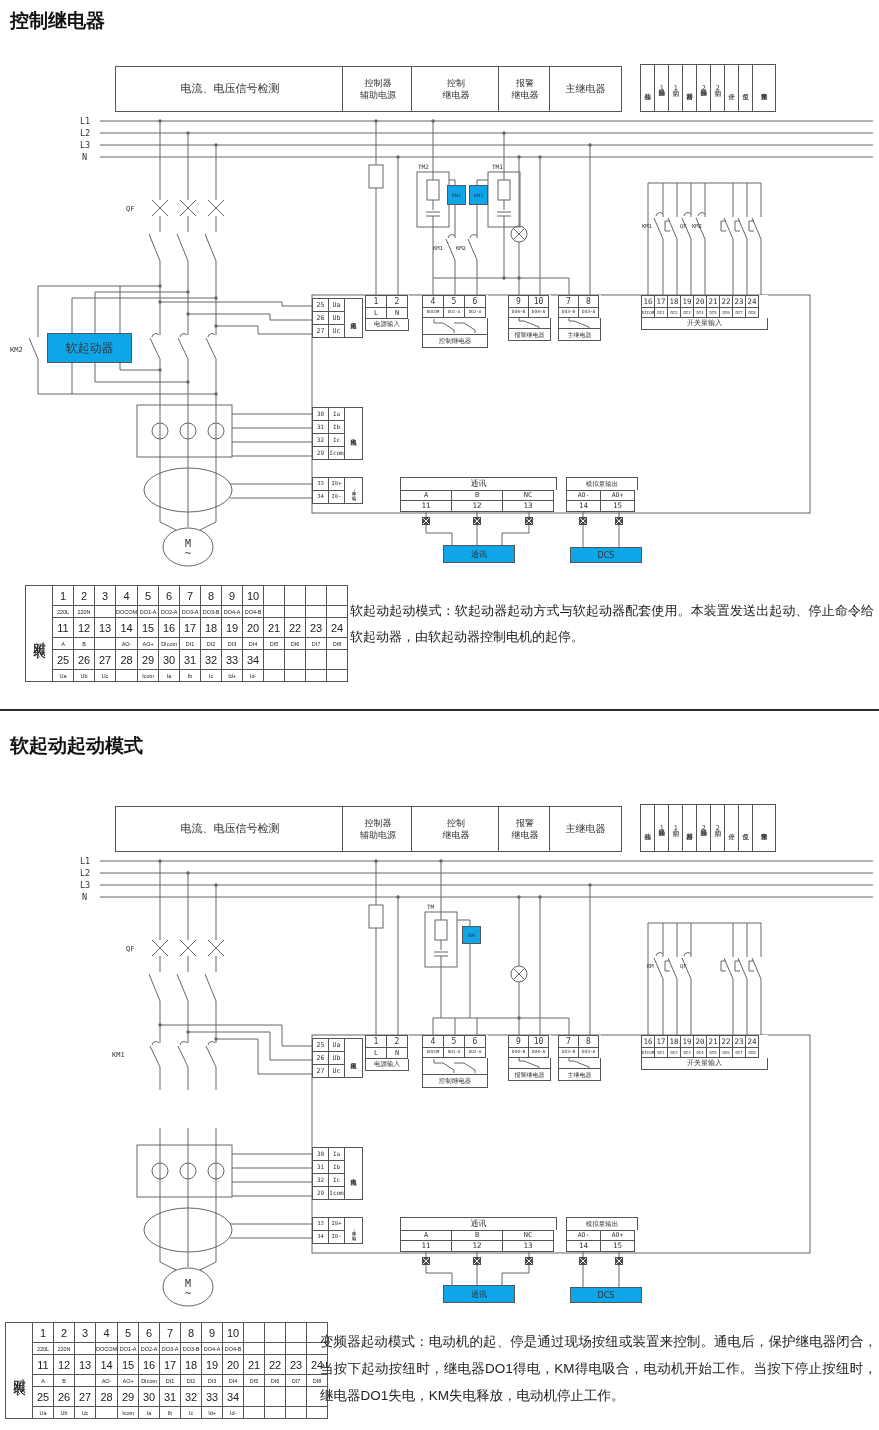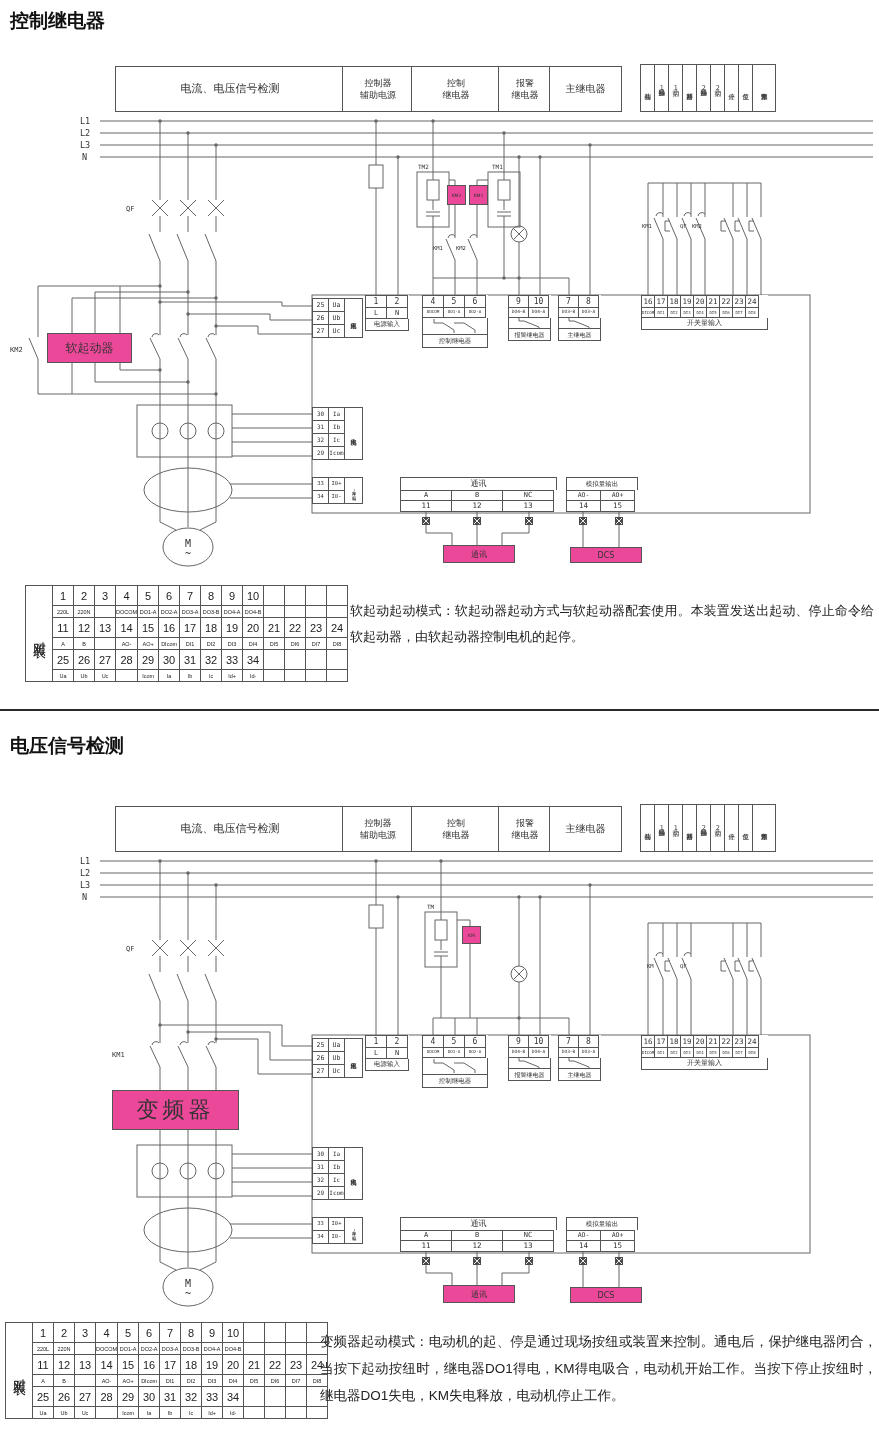--- a/index.html
+++ b/index.html
@@ -14,21 +14,21 @@
   .dot{fill:#666;stroke:none}
   .sq{fill:#4a4a4a;stroke:none}
   .sqx{stroke:#fff;stroke-width:0.9;fill:none}
   .hbox{position:absolute;border:1px solid #555;background:#fff;display:flex;align-items:center;justify-content:center;
         text-align:center;white-space:pre-line;color:#333;line-height:1.35}
   .vrow{position:absolute;display:flex}
   .vcell{border:1px solid #555;margin-left:-1px;background:#fff;writing-mode:vertical-lr;text-orientation:upright;
          display:flex;align-items:center;justify-content:center;font-size:6.5px;line-height:1;color:#333;padding:1px 0}
   .vcell.w1{width:13px}.vcell.w2{width:22px}
   .clabel{position:absolute;font-size:7px;line-height:1;color:#333;font-family:"DejaVu Sans Mono",monospace;white-space:pre-line}
-  .cbox{position:absolute;border:1px solid #555;background:#ec4899;display:flex;align-items:center;justify-content:center;color:#333}
+  .cbox{position:absolute;border:1px solid #555;background:#0ea5e9;display:flex;align-items:center;justify-content:center;color:#333}
   .tblock{position:absolute;background:#fff}
   .tblock.lr{display:flex;align-items:stretch}
   .tblock table{border-collapse:collapse;table-layout:fixed}
   .tblock td{border:1px solid #555;text-align:center;padding:0;line-height:1;color:#333;overflow:hidden;white-space:nowrap;
              font-family:"DejaVu Sans Mono",monospace;box-sizing:border-box}
   .vlabel{border:1px solid #555;border-left:none;writing-mode:vertical-lr;text-orientation:upright;display:flex;align-items:center;
           justify-content:center;width:17px;color:#333;line-height:1;padding:1px 0}
   .blabel{border:1px solid #555;border-top:none;text-align:center;color:#333;overflow:hidden;white-space:nowrap;background:#fff}
   .blabel.top{border-top:1px solid #555;border-bottom:none}
   .cwrap{border:1px solid #555;border-top:none;background:#fff;font-size:0}
@@ -465,21 +465,21 @@
           <td></td>
           <td></td>
           <td></td>
         </tr>
       </tbody>
     </table>
 </div>
 <div class="para" style="left:350px;top:598px;width:524px">软起动起动模式：软起动器起动方式与软起动器配套使用。本装置发送出起动、停止命令给软起动器，由软起动器控制电机的起停。</div>
 
 <div class="divider"></div>
-<div class="title" style="left:10px;top:733px">电压信号检测</div>
+<div class="title" style="left:10px;top:733px">软起动起动模式</div>
 
 <div class="diagram" id="d2">
   <svg class="wires" width="879" height="515" viewBox="0 0 879 515">
     <rect class="ln" x="137" y="345" width="95" height="52" fill="#fff"></rect>
     <rect class="ln" x="312" y="235" width="498" height="218"></rect>
     <path class="ln" d="M100,61H873M100,73H873M100,85H873M100,97H873"></path>
     <path class="ln" d="M160,61V140M152,140L168,156M168,140L152,156M160,156V172M160,201L149,174M160,201V243M160,267L150,246M160,267V290M160,328V462M160,462L176,470 M188,73V140M180,140L196,156M196,140L180,156M188,156V172M188,201L177,174M188,201V243M188,267L178,246M188,267V290M188,328V467 M216,85V140M208,140L224,156M224,140L208,156M216,156V172M216,201L205,174M216,201V243M216,267L206,246M216,267V290M216,328V462M216,462L200,470"></path>
     <path class="ln" d="M152,245a4,4 0 0 1 7,-2M180,245a4,4 0 0 1 7,-2M208,245a4,4 0 0 1 7,-2"></path>
     <path class="ln" d="M160,225H282V246H312M188,232H270V260H312M216,239H258V274H312"></path>
     <rect class="ln" x="369" y="105" width="14" height="23" fill="#fff"></rect>
@@ -548,21 +548,20 @@
     <div class="vcell w2">紧急停车</div>
   </div>
 
   <div class="clabel" style="left:80px;top:57px;font-size:8.5px">L1</div>
   <div class="clabel" style="left:80px;top:69px;font-size:8.5px">L2</div>
   <div class="clabel" style="left:80px;top:81px;font-size:8.5px">L3</div>
   <div class="clabel" style="left:82px;top:93px;font-size:8.5px">N</div>
 
   <div class="clabel" style="left:126px;top:146px">QF</div>
   <div class="clabel" style="left:112px;top:252px">KM1</div>
-  <div class="cbox" style="left:112px;top:290px;width:125px;height:38px;font-size:22px;letter-spacing:4px">变频器</div>
   <div class="clabel" style="left:427px;top:104px;font-size:6px">TM</div>
   <div class="cbox" style="left:462px;top:126px;width:17px;height:16px;font-size:4.5px">KM</div>
   <div class="clabel" style="left:647px;top:164px;font-size:5.5px">KM</div>
   <div class="clabel" style="left:680px;top:164px;font-size:5.5px">QF</div>
   <div class="clabel" style="left:176px;top:479px;width:24px;font-size:10px;text-align:center">M
 ~</div>
 
   <div class="tblock lr" style="left:312px;top:238px">
     <table class="tb-v">
         <tbody>

